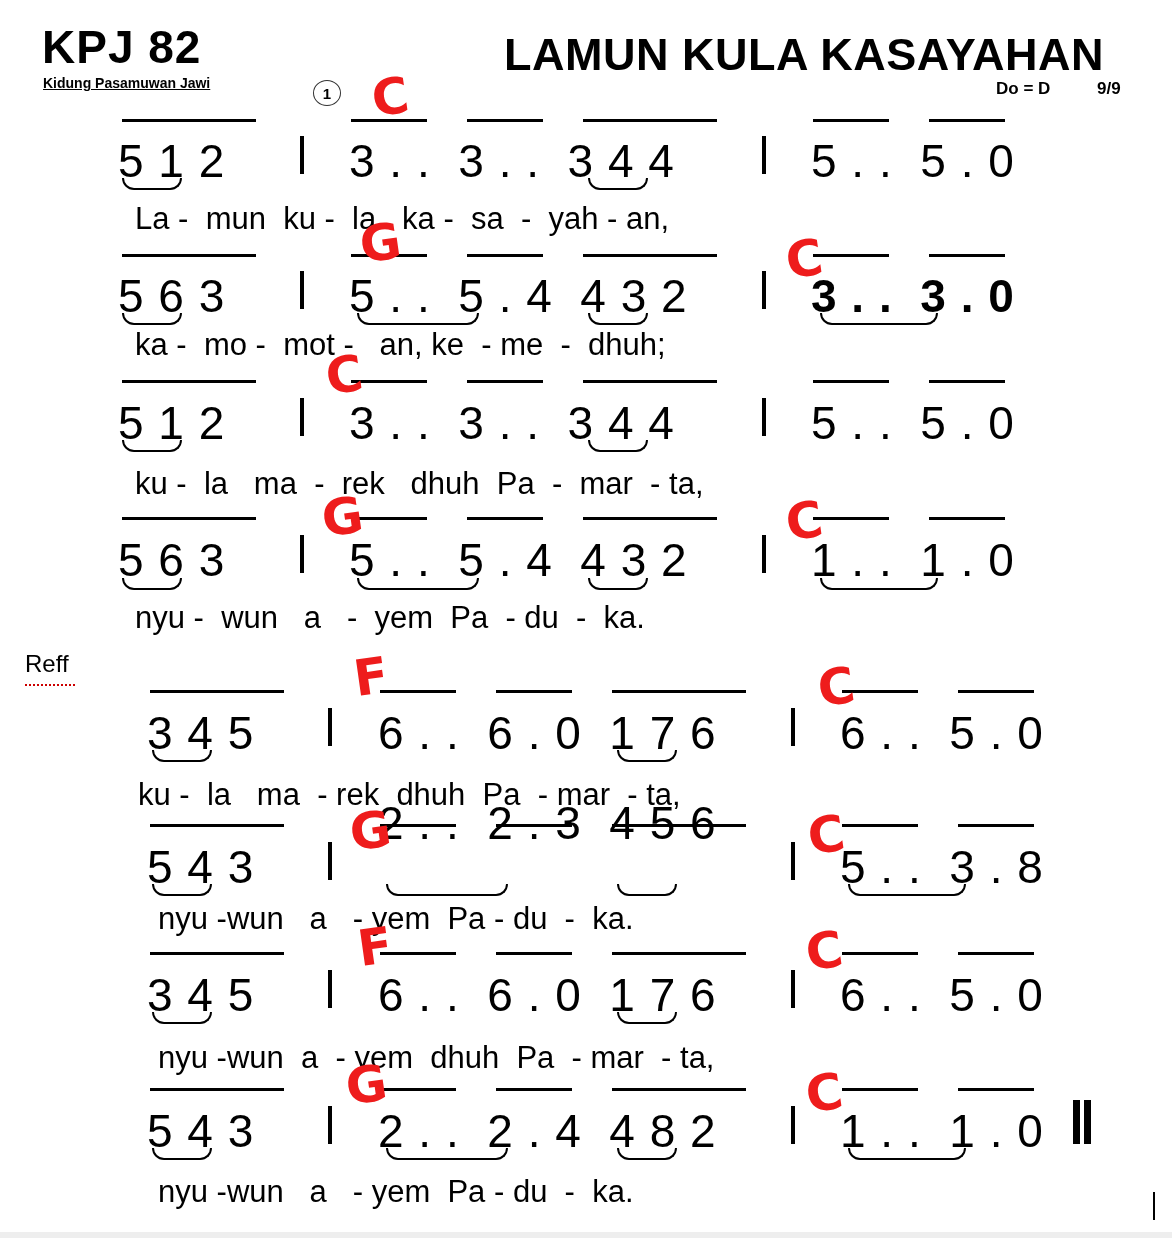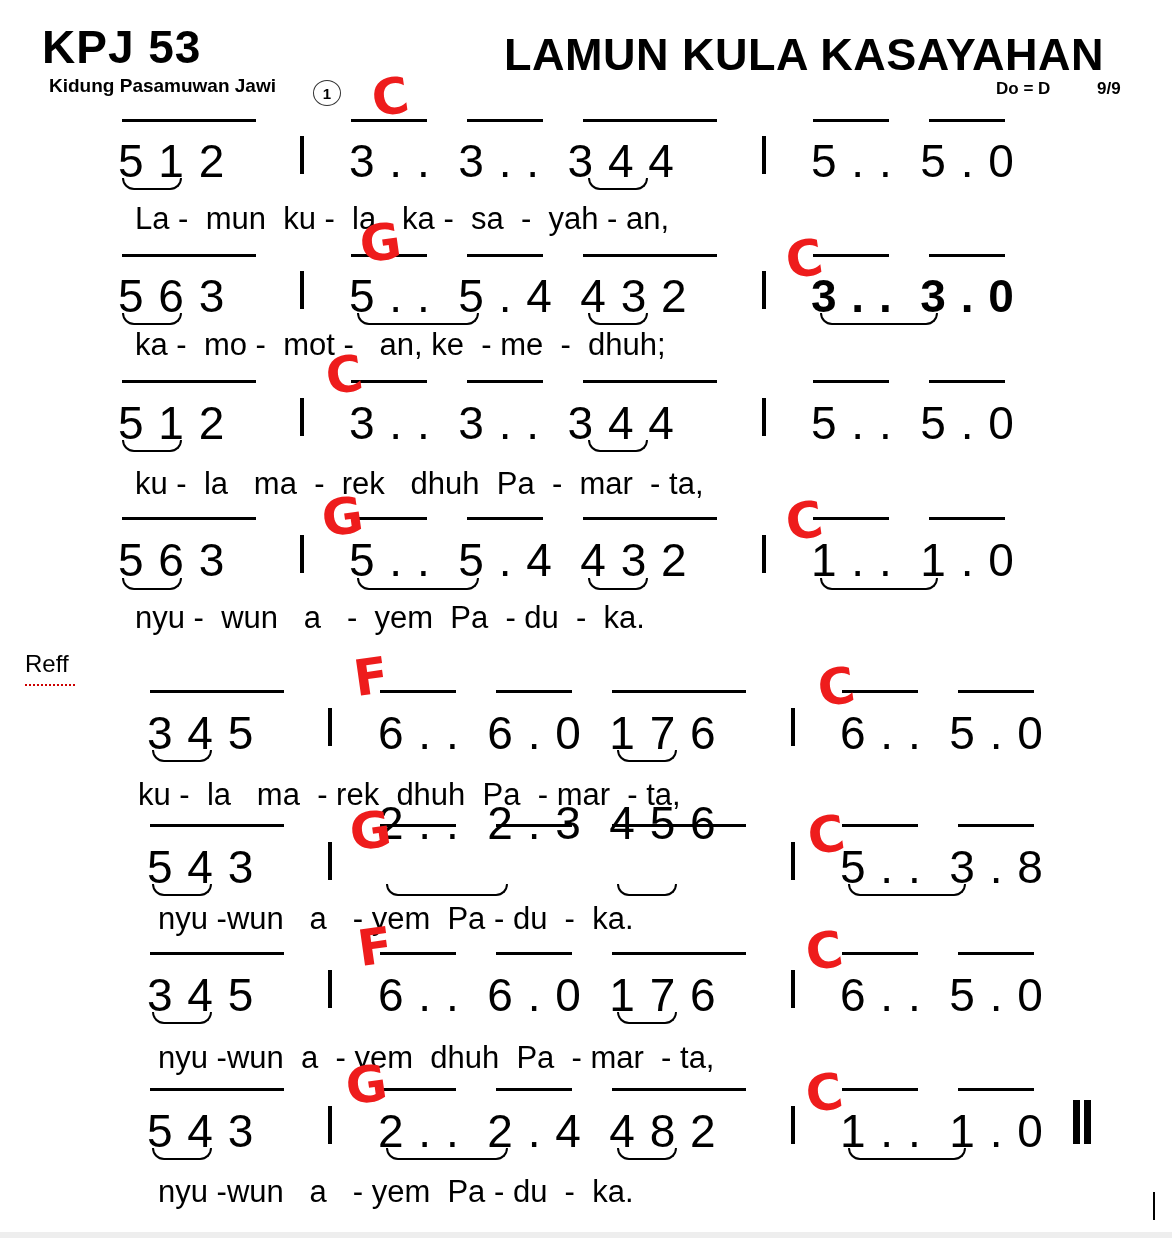--- a/index.html
+++ b/index.html
@@ -1,40 +1,40 @@
 <!DOCTYPE html>
 <html><head>
 <meta charset="utf-8">
 <style>
   html, body { margin: 0; padding: 0; background: #ffffff; }
   body { width: 1172px; height: 1238px; position: relative; overflow: hidden; font-family: "Liberation Sans", sans-serif; color: #000; }
   .abs { position: absolute; }
   .code { left: 42px; top: 24px; font-size: 46px; font-weight: bold; letter-spacing: 1px; line-height: 1; }
-  .subtitle { left: 49px; top: 76px; font-size: 19px; font-weight: bold; line-height: 1; }
+  .subtitle { left: 43px; top: 76px; font-size: 14px; font-weight: bold; line-height: 1; text-decoration: underline; }
   .title { left: 504px; top: 32px; font-size: 45px; font-weight: bold; line-height: 1; letter-spacing: 0.5px; }
   .key { left: 996px; top: 80px; font-size: 17px; font-weight: bold; line-height: 1; }
   .meter { left: 1097px; top: 80px; font-size: 17px; font-weight: bold; line-height: 1; }
   .verse-num { left: 313px; top: 80px; width: 28px; height: 26px; border: 1.5px solid #333; border-radius: 50%; font-size: 15px; font-weight: bold; text-align: center; line-height: 26px; box-sizing: border-box; }
   .reff { left: 25px; top: 652px; font-size: 24px; line-height: 1; }
   .reff-underline { left: 25px; top: 680px; width: 50px; height: 4px; border-bottom: 2px dotted #c00; }
   .bar { position: absolute; height: 3px; background: #000; }
   .note { position: absolute; font-size: 46px; line-height: 1; white-space: pre; letter-spacing: 1px; }
   .barline { position: absolute; width: 4px; height: 38px; background: #000; }
   .slur { position: absolute; height: 12px; border: 2px solid #000; border-top: none; border-radius: 0 0 14px 14px; box-sizing: border-box; }
   .lyric { position: absolute; font-size: 31px; line-height: 1; white-space: pre; }
   .chord { position: absolute; font-size: 50px; font-weight: bold; color: #ee1c1c; line-height: 1; font-family: "DejaVu Sans", sans-serif; transform: rotate(-8deg); }
   .final-bar { position: absolute; left: 1073px; top: 1100px; width: 22px; height: 44px; }
   .final-bar span { position: absolute; top: 0; width: 7px; height: 44px; background: #000; }
   .cursor { position: absolute; left: 1153px; top: 1192px; width: 2px; height: 28px; background: #000; }
   .footer-strip { position: absolute; left: 0; top: 1232px; width: 1172px; height: 6px; background: #eeeeee; }
 </style>
 </head>
 <body>
 
-<div class="abs code">KPJ 53</div>
+<div class="abs code">KPJ 82</div>
 <div class="abs subtitle">Kidung Pasamuwan Jawi</div>
 <div class="abs title">LAMUN KULA KASAYAHAN</div>
 <div class="abs key">Do = D</div>
 <div class="abs meter">9/9</div>
 <div class="abs verse-num">1</div>
 
 <div class="abs reff">Reff</div>
 <div class="abs reff-underline"></div>
 
 <div>

